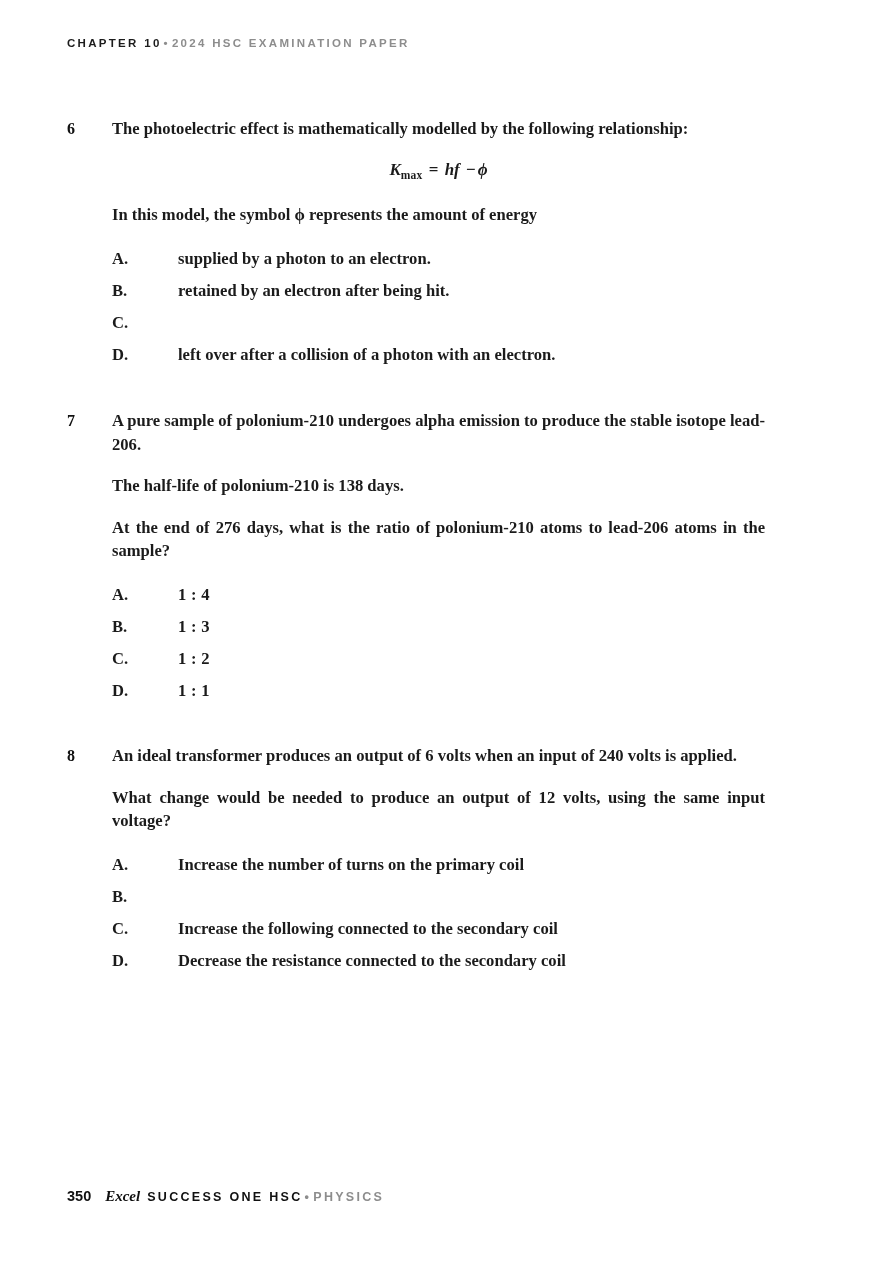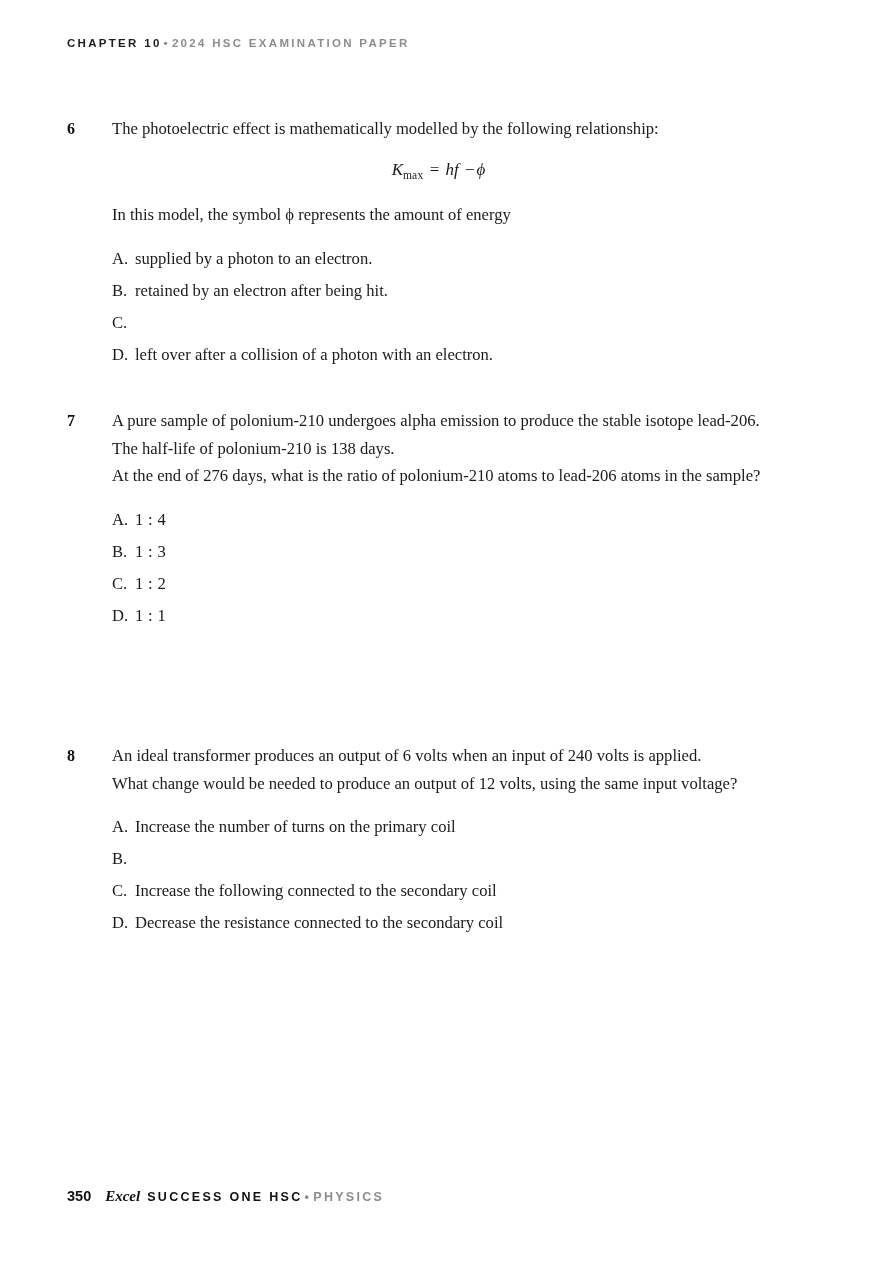--- a/index.html
+++ b/index.html
@@ -65,31 +65,32 @@
     font-family: "Liberation Serif", serif;
     font-size: 16px;
     font-weight: bold;
     line-height: 23px;
     color: #111;
   }
 
   .q-body {
     margin-left: 45px;
     width: 653px;
+    font-weight: bold;
   }
 
   .q-para {
     font-size: 16.6px;
     line-height: 23.5px;
     text-align: justify;
     text-justify: inter-word;
     margin: 0 0 0 0;
     color: #1b1b1b;
   }
-  .q-para + .q-para { margin-top: 4px; }
+  .q-para + .q-para { margin-top: 18px; }
 
   
   .formula {
     text-align: center;
     font-size: 17px;
     line-height: 23px;
     margin-top: 17px;
     margin-bottom: 17px;
     color: #1b1b1b;
     font-family: "Liberation Serif", serif;
@@ -123,21 +124,21 @@
     color: #1b1b1b;
   }
   .option-letter {
     position: absolute;
     left: 0;
     top: 0;
     width: 40px;
   }
   .option-text {
     display: block;
-    margin-left: 23px;
+    margin-left: 66px;
   }
   .options.ratio .option-text {
     letter-spacing: .3px;
   }
 
   
   .footer {
     position: absolute;
     left: 67px;
     top: 1189px;

